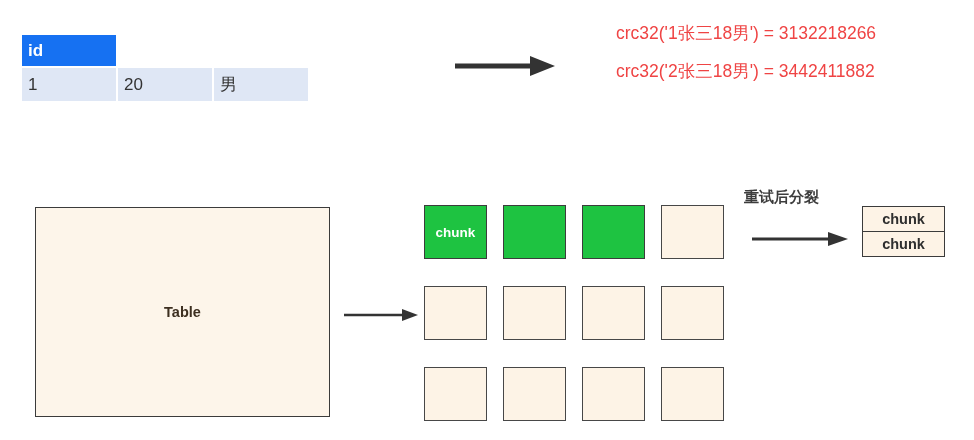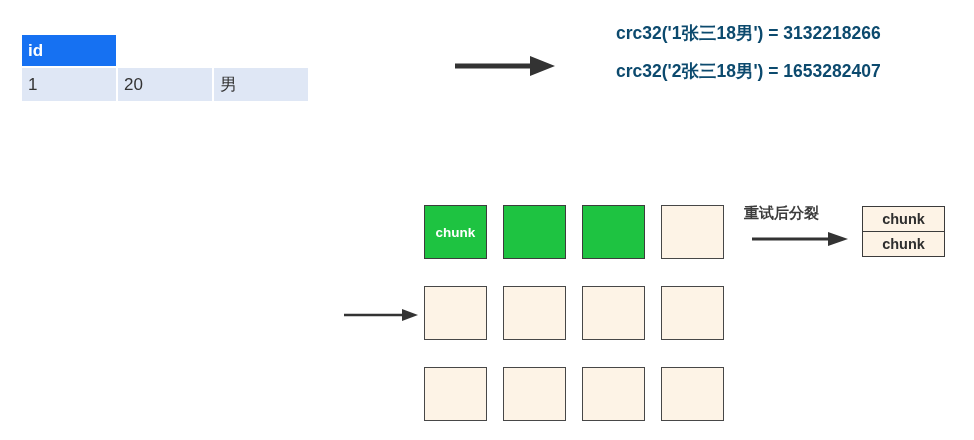--- a/index.html
+++ b/index.html
@@ -15,21 +15,21 @@
   
   .data-table { position: absolute; left: 22px; top: 35px; display: flex; flex-direction: column; gap: 2px; }
   .data-table .tr { display: flex; gap: 2px; }
   .cell { width: 94px; box-sizing: border-box; padding-left: 6px; display: flex; align-items: center; }
   .th { height: 31px; background: #1671f2; color: #ffffff; font-weight: bold; font-size: 17px; }
   .td { height: 33px; background: #dfe7f5; color: #333333; font-size: 17px; }
 
   
   .crc-block { position: absolute; left: 616px; top: 19px; }
   .crc-line {
-    font-size: 17.5px; font-weight: bold; color: #0c4a6e;
+    font-size: 17.5px; font-weight: normal; color: #ef4444;
     height: 28px; line-height: 28px; margin-bottom: 10px; white-space: nowrap;
   }
 
   
   .arrow-svg { position: absolute; }
   .arrow-top { left: 452px; top: 52px; }
   .arrow-mid { left: 340px; top: 300px; }
   .arrow-split { left: 748px; top: 226px; }
 
   
@@ -48,21 +48,21 @@
   }
   .chunk-cell {
     box-sizing: border-box; border: 1.5px solid #474747; background: #fdf3e6;
     display: flex; align-items: center; justify-content: center;
   }
   .chunk-cell[data-state="green"] { background: #1ec341; border-color: #3c3c3c; }
   .chunk-cell .chunk-cell-label { font-size: 13.5px; font-weight: bold; color: #ffffff; }
 
   
   .split-label {
-    position: absolute; left: 744px; top: 204px;
+    position: absolute; left: 744px; top: 188px;
     font-size: 15px; font-weight: bold; color: #3c3c3c; white-space: nowrap;
   }
   .split-stack {
     position: absolute; left: 862px; top: 206px; width: 83px;
     background: #fdf3e6; border: 1.5px solid #3b3b3b; box-sizing: border-box;
   }
   .split-chunk {
     height: 24px; display: flex; align-items: center; justify-content: center;
     font-size: 14.5px; font-weight: bold; color: #2f2f2f;
   }
@@ -84,23 +84,26 @@
     </div>
   </div>
 
   <svg class="arrow-svg arrow-top" width="106" height="28">
     <line x1="3" y1="14" x2="80" y2="14" stroke="#333333" stroke-width="5"></line>
     <polygon points="78,4 103,14 78,24" fill="#333333"></polygon>
   </svg>
 
   <div class="crc-block">
     <div class="crc-line">crc32('1张三18男') = 3132218266</div>
-    <div class="crc-line">crc32('2张三18男') = 1653282407</div>
+    <div class="crc-line">crc32('2张三18男') = 3442411882</div>
   </div>
 
+  <div class="table-box">
+    <span>Table</span>
+  </div>
 
   <svg class="arrow-svg arrow-mid" width="80" height="30">
     <line x1="4" y1="15" x2="64" y2="15" stroke="#333333" stroke-width="2.5"></line>
     <polygon points="62,9 78,15 62,21" fill="#333333"></polygon>
   </svg>
 
   <div class="chunk-grid">
     <div class="chunk-cell" data-state="green">
         <span class="chunk-cell-label">chunk</span>
       </div>

